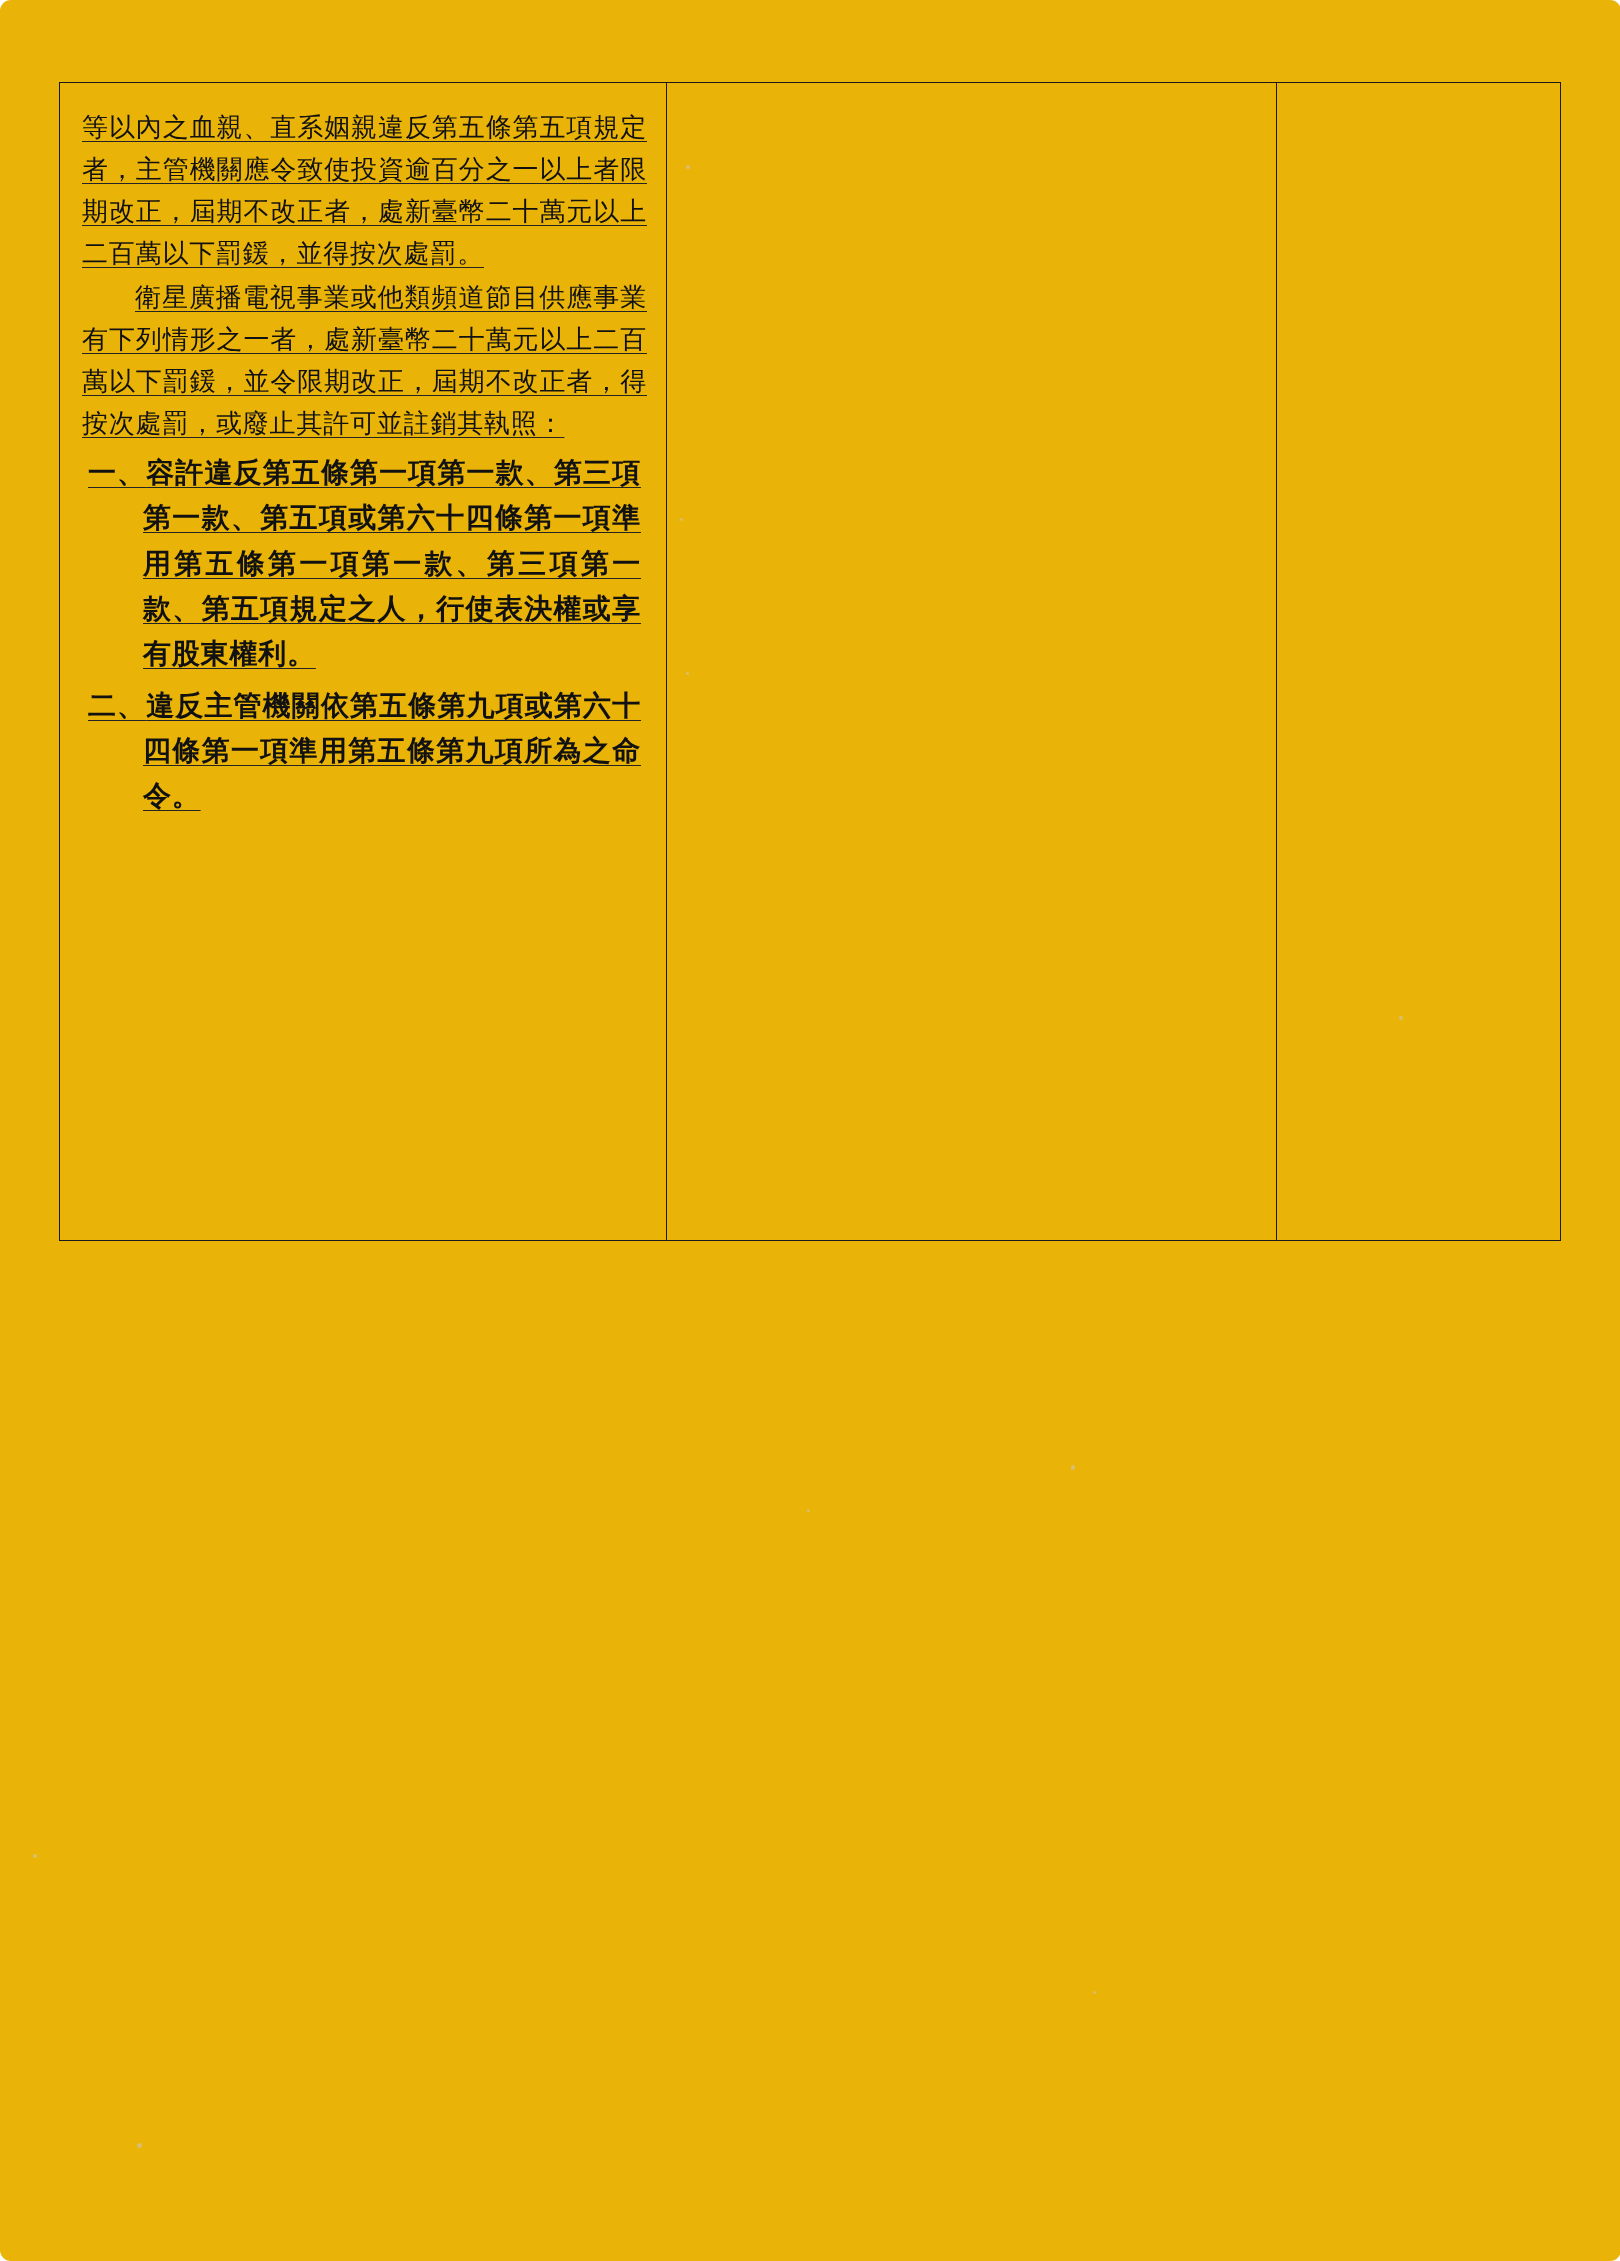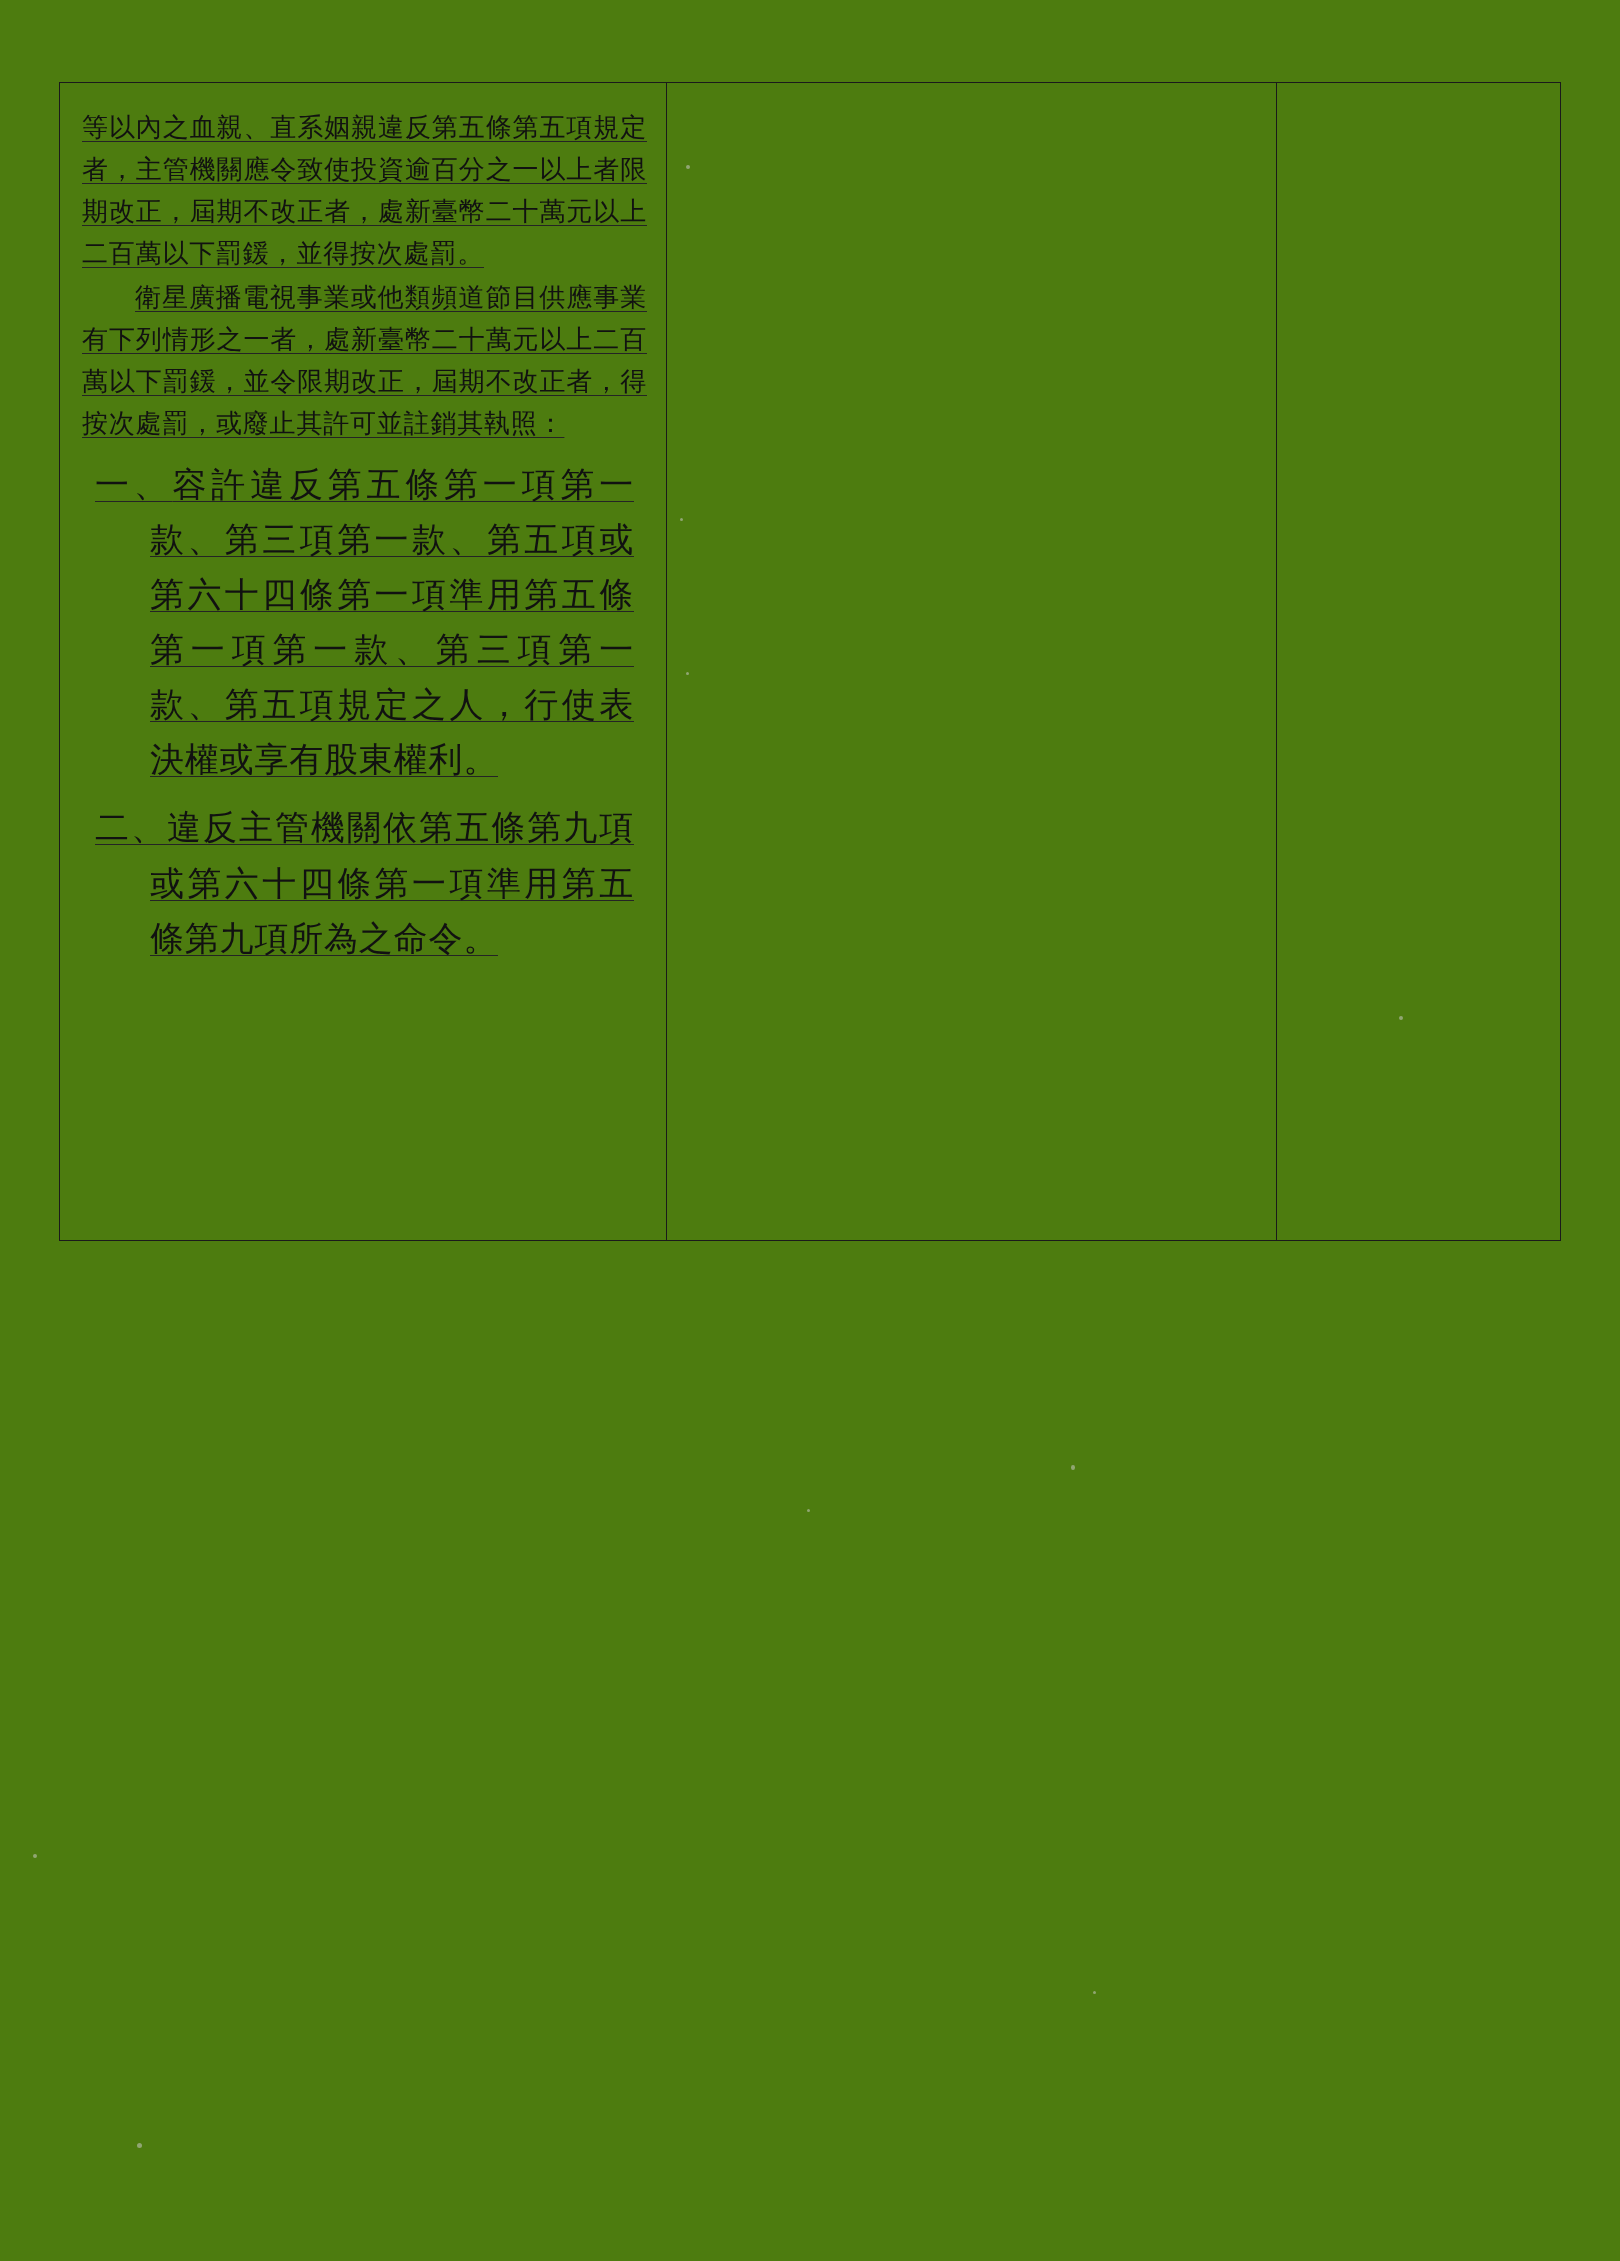--- a/index.html
+++ b/index.html
@@ -12,21 +12,22 @@
     height: 2261px;
     position: relative;
     font-family: "DejaVu Serif", "Liberation Serif", serif;
     overflow: hidden;
   }
 
   
   .page {
     position: absolute;
     inset: 0;
-    background: #4d7c0f;
+    background: #eab308;
+    border-radius: 11px;
   }
 
   
   .speck {
     position: absolute;
     background: #c9c9c4;
     border-radius: 50%;
     opacity: .55;
   }
 
@@ -65,34 +66,35 @@
     text-decoration-thickness: 1.1px;
     text-underline-offset: 5px;
     text-decoration-color: #242424;
     margin: 0 0 1.1px 0;
     word-break: break-all;
   }
   .para.indent {
     text-indent: 53px;
   }
   .item {
-    font-size: 34px;
+    font-size: 28px;
     line-height: 1.62;
     letter-spacing: 0.8px;
     color: #111111;
     text-align: justify;
     text-justify: inter-character;
     text-decoration: underline;
     text-decoration-thickness: 1.1px;
     text-underline-offset: 5px;
     text-decoration-color: #242424;
-    margin: 13px;
+    margin: 6px;
     padding-left: 55px;
     text-indent: -55px;
     word-break: break-all;
+    font-weight: bold;
   }
   .blank-cell {
     min-height: 1157px;
   }
 </style>
 </head>
 <body>
 
 <div class="page">
 

